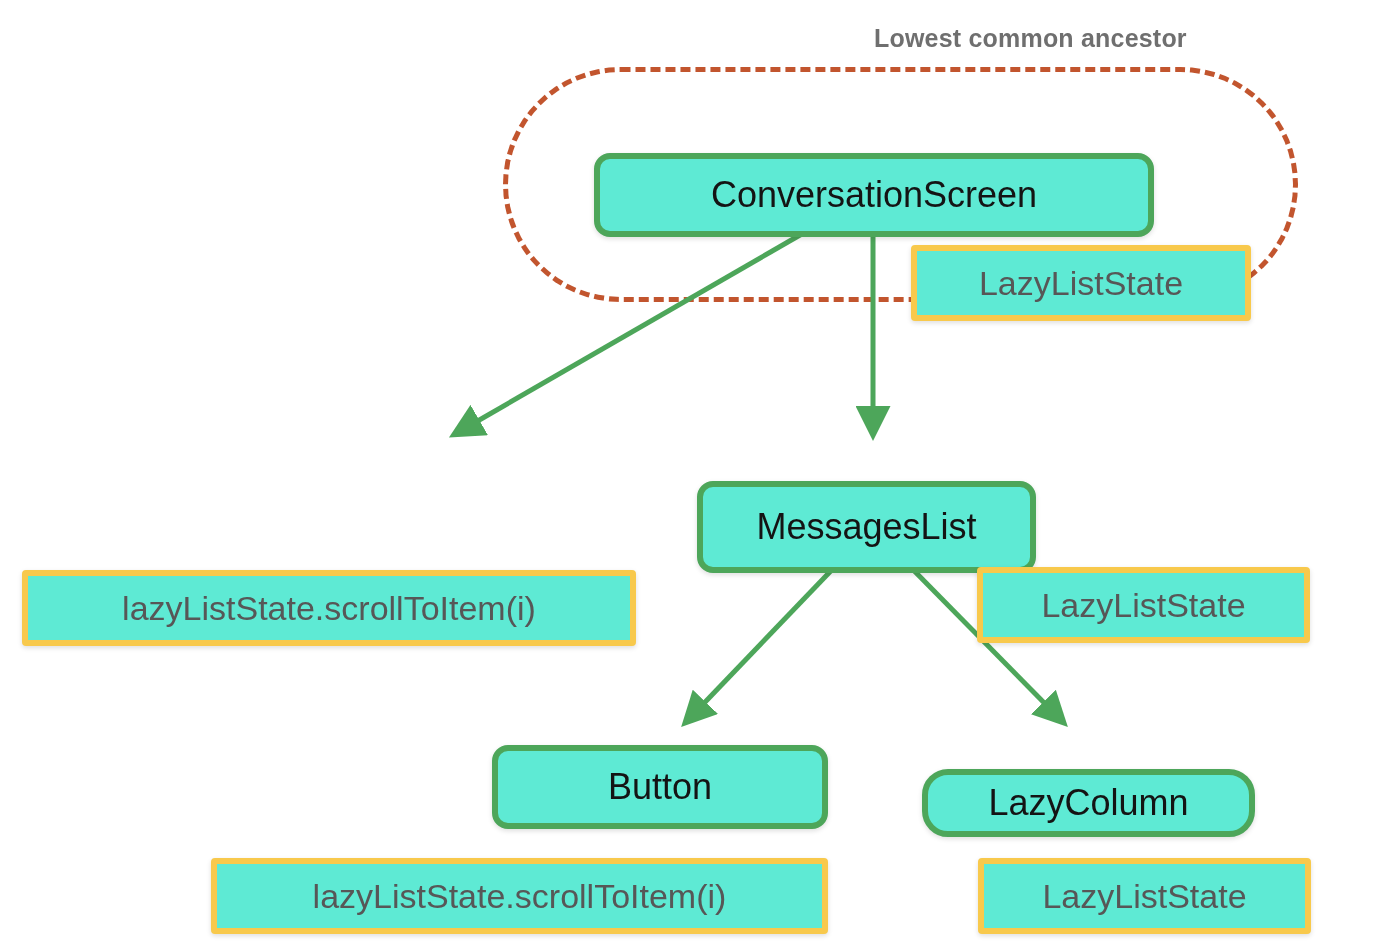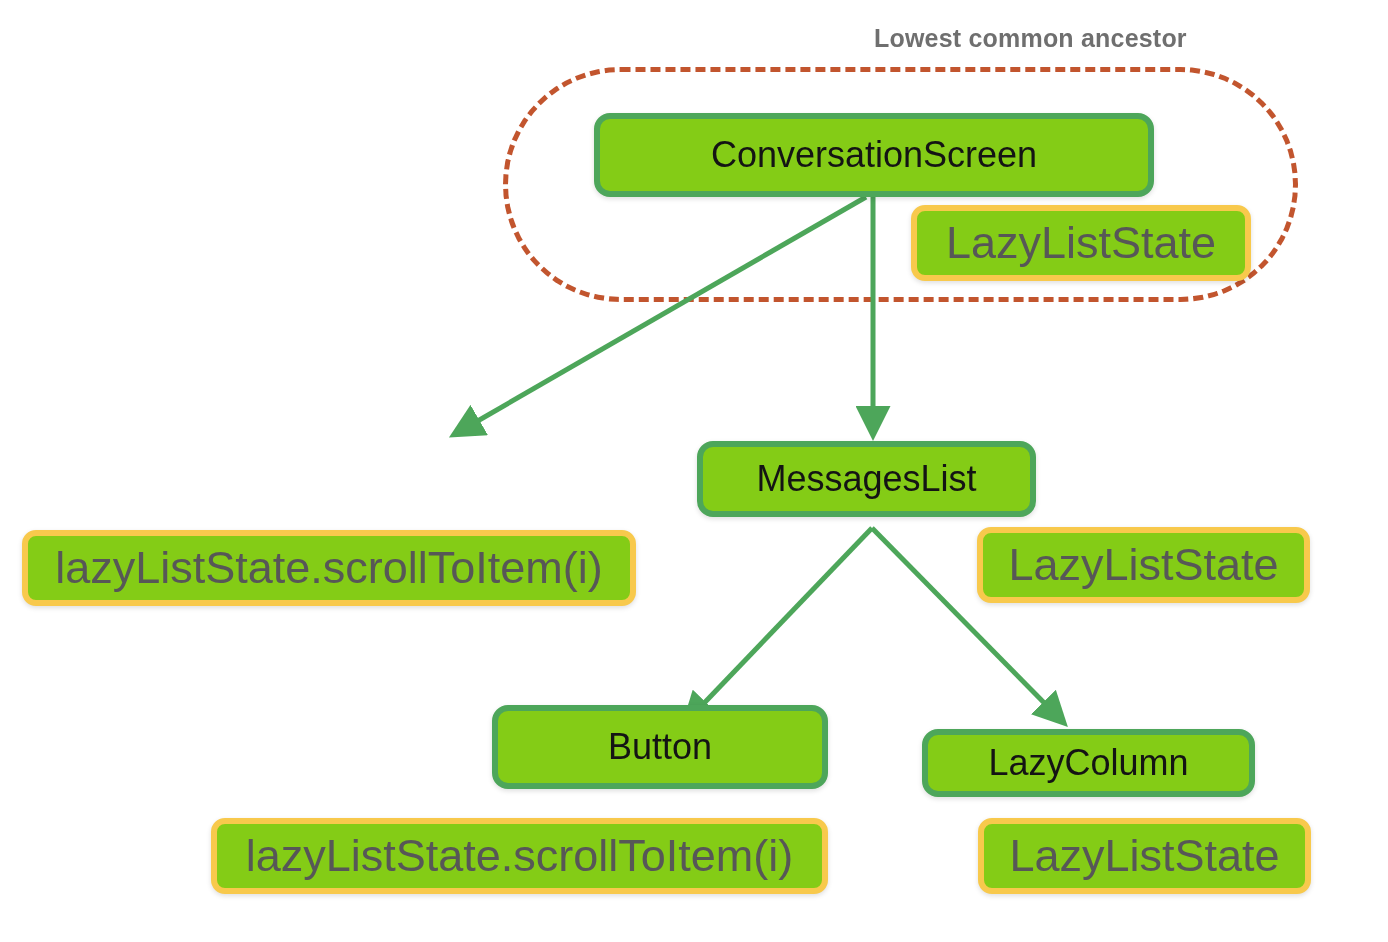--- a/index.html
+++ b/index.html
@@ -51,56 +51,57 @@
     top: 0;
     width: 1388px;
     height: 942px;
     overflow: visible;
   }
 
   
   .node {
     position: absolute;
     box-sizing: border-box;
-    background: #84cc16;
+    background: #5eead4;
     display: flex;
     align-items: center;
     justify-content: center;
     white-space: nowrap;
+    margin-top: 40px;
   }
   .node.green {
     border: 6px solid #4da65a;
     border-radius: 16px;
     color: #141414;
     font-size: 36px;
     box-shadow: 0 2px 5px rgba(0,0,0,0.13);
   }
   .node.yellow {
     border: 6px solid #f8c94c;
-    border-radius: 14px;
+    border-radius: 4px;
     color: #575757;
-    font-size: 45px;
+    font-size: 34px;
     box-shadow: 0 2px 5px rgba(0,0,0,0.13);
     text-align: right;
   }
 
   
   #node-conversationscreen { left: 594px;  top: 113px; width: 560px; height: 84px; }
   #state-conversationscreen{ left: 911px;  top: 205px; width: 340px; height: 76px; }
 
   #node-userinput          { left: 302px;  top: 441px; width: 336px; height: 84px; }
   #state-userinput         { left: 22px;   top: 530px; width: 614px; height: 76px; }
 
-  #node-messageslist       { left: 697px;  top: 441px; width: 339px; height: 76px; }
+  #node-messageslist       { left: 697px;  top: 441px; width: 339px; height: 92px; }
   #state-messageslist      { left: 977px;  top: 527px; width: 333px; height: 76px; }
 
   #node-button             { left: 492px;  top: 705px; width: 336px; height: 84px; }
   #state-button            { left: 211px;  top: 818px; width: 617px; height: 76px; }
 
-  #node-lazycolumn         { left: 922px;  top: 729px; width: 333px; height: 68px; }
+  #node-lazycolumn         { left: 922px;  top: 729px; width: 333px; height: 68px; border-radius: 26px; }
   #state-lazycolumn        { left: 978px;  top: 818px; width: 333px; height: 76px; }
 
   
   .node.green  { z-index: 3; }
   .node.yellow { z-index: 4; }
   .edges       { z-index: 2; }
   .dashed-region { z-index: 1; }
 </style>
 </head>
 <body>

